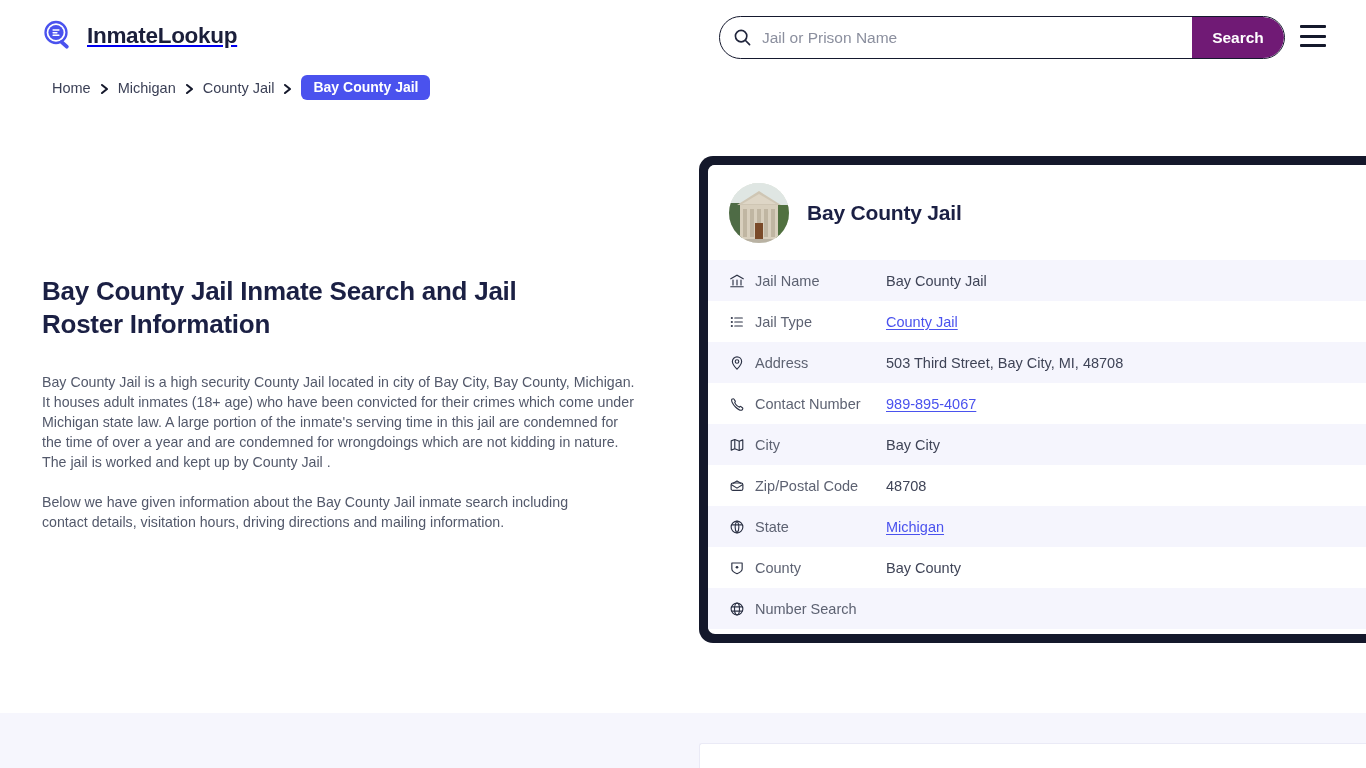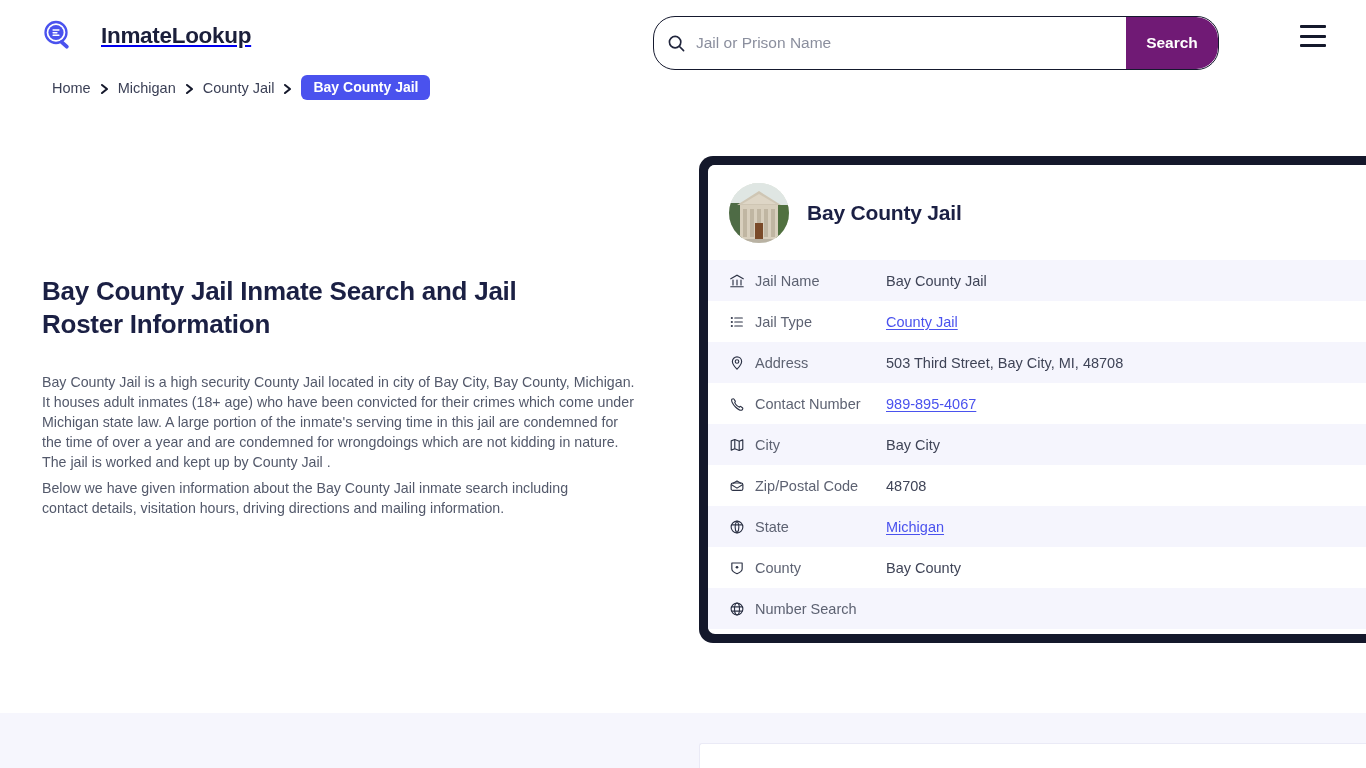--- a/index.html
+++ b/index.html
@@ -11,31 +11,31 @@
   }
 
   
   .header {
     position: relative;
     height: 73px;
     background: #ffffff;
   }
   .logo-wrap {
     position: absolute; left: 42px; top: 19px;
-    display: flex; align-items: center; gap: 25px;
+    display: flex; align-items: center; gap: 11px;
   }
   .logo-icon { width: 34px; height: 34px; display:block; }
   .logo-text {
     font-size: 22.5px; font-weight: 700; color: #1b1f3b;
     letter-spacing: -0.3px;
   }
 
   .searchbar {
-    position: absolute; left: 653px; top: 16px;
-    width: 566px; height: 54px;
+    position: absolute; left: 719px; top: 16px;
+    width: 566px; height: 43px;
     display: flex; align-items: stretch;
     border: 1.6px solid #15192e;
     border-radius: 22px;
     background: #fff;
     overflow: hidden;
   }
   .search-icon-box {
     width: 38px; display:flex; align-items:center; justify-content:center;
     padding-left: 6px;
   }
@@ -85,21 +85,21 @@
   .page-title {
     font-size: 26px; font-weight: 700; color: #1b2044;
     line-height: 1.25; letter-spacing: -0.25px;
     max-width: 560px;
   }
   .body-para {
     margin-top: 32px;
     font-size: 14.2px; line-height: 20px; color: #53596b;
     max-width: 596px;
   }
-  .body-para.second { margin-top: 6px; max-width: 570px; }
+  .body-para.second { margin-top: 20px; max-width: 570px; }
 
   
   .card-outer {
     position: absolute; left: 699px; top: 156px;
     width: 700px; height: 487px;
     background: #14182b;
     border-radius: 14px;
     padding: 9px 0 9px 9px;
   }
   .card-inner {

